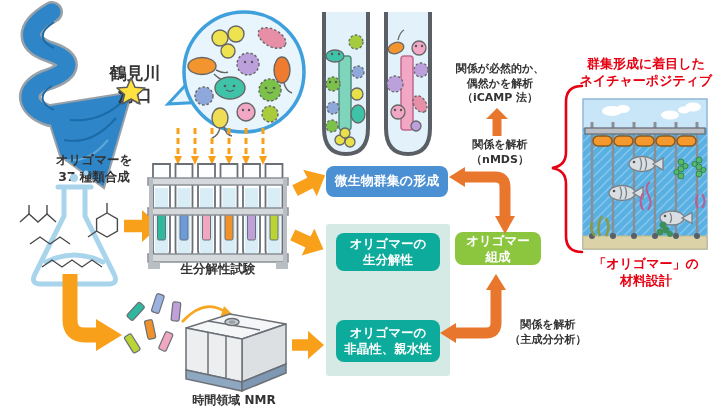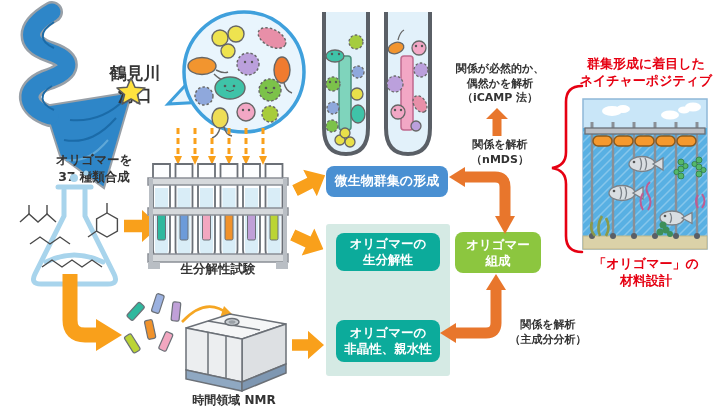--- a/index.html
+++ b/index.html
@@ -273,21 +273,21 @@
   <div class="box" style="left:326px;top:166px;width:122px;height:31px;background:#4A90D2;font-size:13px">微生物群集の形成</div>
 
   <div class="abs" style="left:326px;top:224px;width:124px;height:152px;background:#D5EAE4;border-radius:3px"></div>
 
   <div class="box" style="left:336px;top:233px;width:104px;height:38px;background:#0CAB9B;font-size:12.5px">オリゴマーの
 生分解性</div>
 
   <div class="box" style="left:336px;top:320px;width:104px;height:42px;background:#0CAB9B;font-size:12.5px">オリゴマーの
 非晶性、親水性</div>
 
-  <div class="box" style="left:455px;top:232px;width:86px;height:41px;background:#8CC63F;font-size:12.5px">オリゴマー
+  <div class="box" style="left:455px;top:232px;width:86px;height:33px;background:#8CC63F;font-size:12.5px">オリゴマー
 組成</div>
 
   <div class="lbl" style="left:444px;top:62px;width:112px;font-size:11px">関係が必然的か、
 偶然かを解析
 （iCAMP 法）</div>
 
   <svg class="abs" style="left:486px;top:108px" width="22" height="28" viewBox="0 0 22 28">
     <polygon points="11,0 22,11 15.5,11 15.5,28 6.5,28 6.5,11 0,11" fill="#E8762C"></polygon>
   </svg>
 

